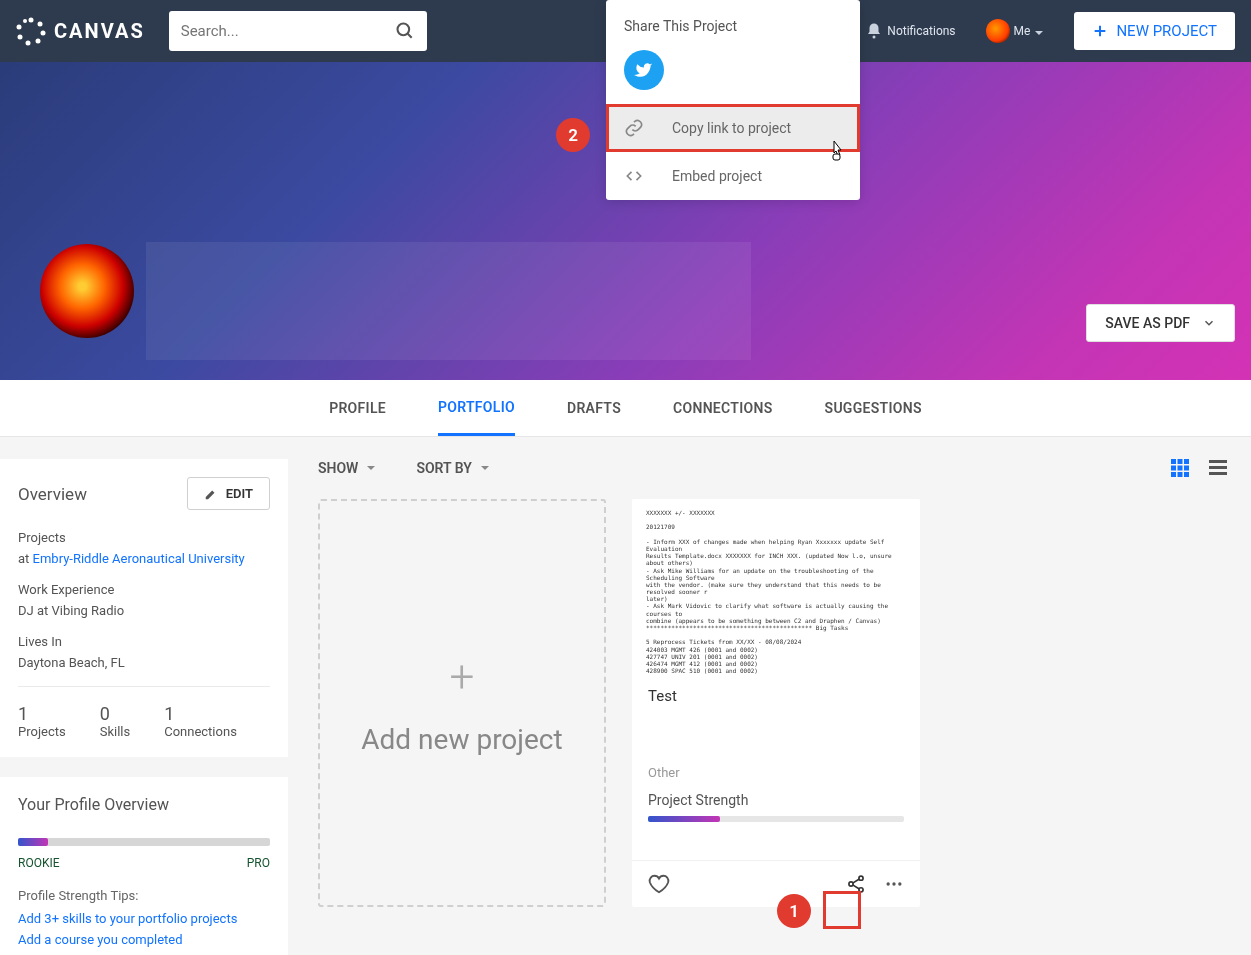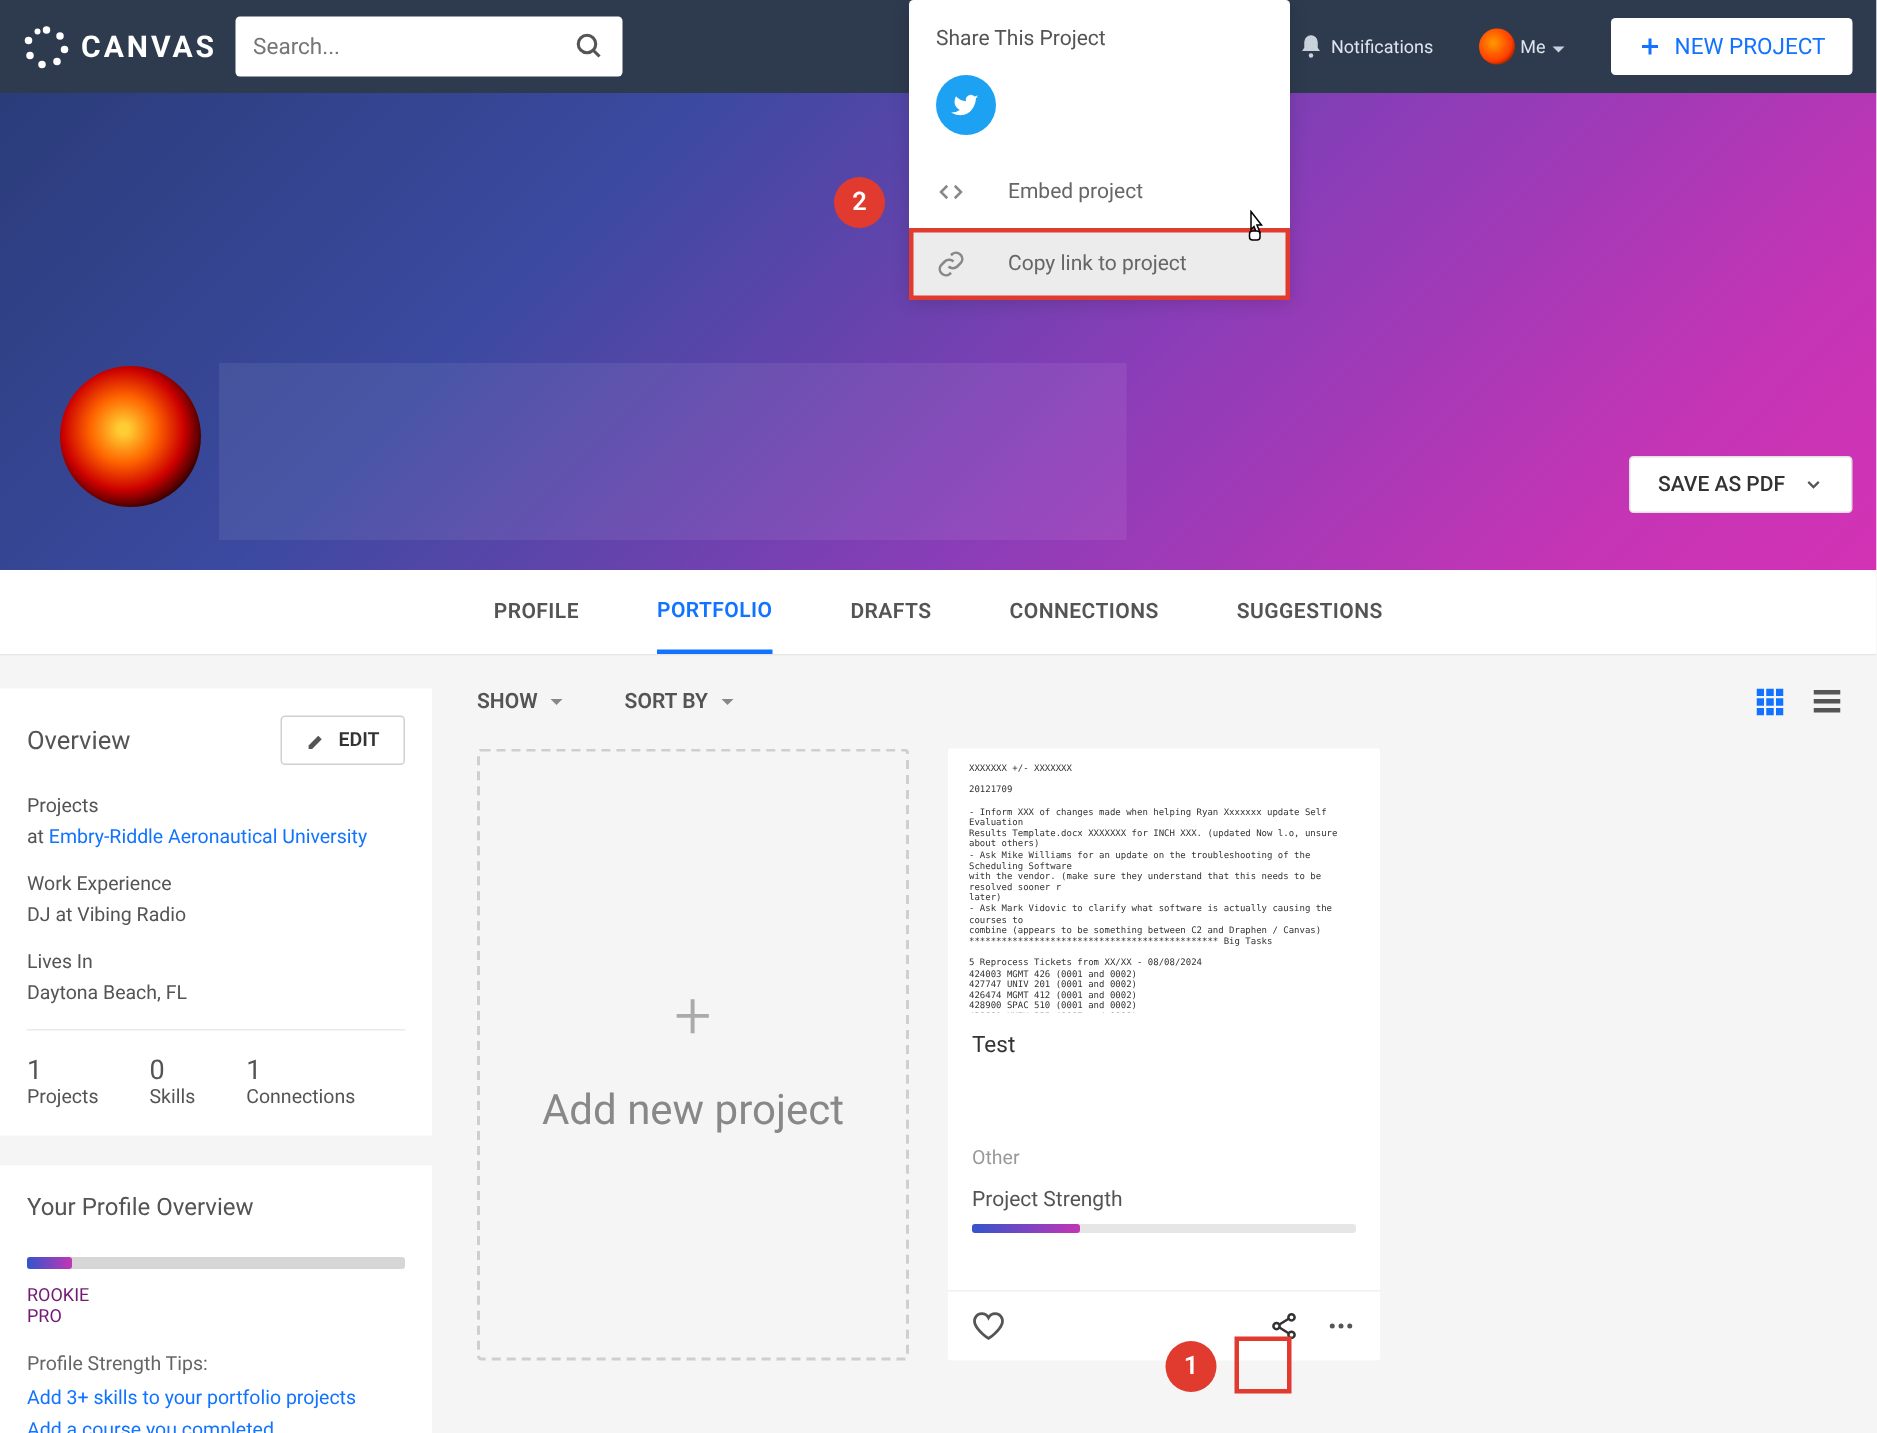--- a/index.html
+++ b/index.html
@@ -1,19 +1,19 @@
 <!DOCTYPE html>
 <html><head>
 <meta charset="utf-8">
 <style>
 * { margin: 0; padding: 0; box-sizing: border-box; font-family: -apple-system, BlinkMacSystemFont, "Segoe UI", Roboto, Arial, sans-serif; }
 body { background: #f5f5f5; color: #333; width: 1251px; position: relative; }
 
 .topbar { background: #2e3b4e; height: 62px; display: flex; align-items: center; padding: 0 16px; position: relative; }
-.logo { display: flex; align-items: center; gap: 8px; margin-right: 12px; }
+.logo { display: flex; align-items: center; gap: 8px; margin-right: 24px; }
 .logo-icon { width: 30px; height: 30px; position: relative; }
 .logo-txt { color: #fff; font-weight: 700; letter-spacing: 2px; font-size: 20px; }
 .search-wrap { background: #fff; border-radius: 3px; width: 258px; height: 40px; display: flex; align-items: center; padding: 0 12px; }
 .search-wrap input { border: none; outline: none; flex: 1; font-size: 15px; color: #555; }
 .navicons { margin-left: auto; display: flex; align-items: center; gap: 30px; }
 .nav-item { display: flex; align-items: center; color: #dfe5ee; font-size: 12px; gap: 4px; cursor: pointer; }
 .nav-btn { background: #fff; color: #1173ff; border-radius: 3px; padding: 10px 18px; font-weight: 400; font-size: 15px; display: flex; align-items: center; gap: 8px; cursor: pointer; }
 .avatar-sm { width: 24px; height: 24px; border-radius: 50%; background: radial-gradient(circle at 40% 40%, #ff9a00, #ff3c00 60%, #000); }
 
 .banner { height: 318px; background: linear-gradient(135deg, #2b3c7a 0%, #3b4aa0 30%, #8a3db8 60%, #c235b5 85%, #d432b5 100%); position: relative; padding-left: 19px; }
@@ -39,21 +39,21 @@
 .ov-val { font-size: 13px; color: #545454; margin-bottom: 16px; }
 .ov-link { color: #1173ff; text-decoration: none; }
 
 .stats-row { display: flex; gap: 34px; border-top: 1px solid #eaeaea; padding-top: 16px; margin-top: 4px; }
 .stat-n { font-size: 18px; color: #545454; }
 .stat-l { font-size: 13px; color: #545454; }
 
 .ps-head { font-size: 16px; color: #545454; margin-bottom: 24px; }
 .ps-bar { height: 8px; background: #d6d6d6; border-radius: 2px; position: relative; margin-bottom: 10px; }
 .ps-fill { position: absolute; left: 0; top: 0; bottom: 0; width: 12%; background: linear-gradient(90deg, #3355cc, #c235b5); border-radius: 2px; }
-.ps-rng { display: flex; justify-content: space-between; font-size: 12px; color: #701a75; margin-bottom: 18px; flex-direction: column; }
+.ps-rng { display: flex; justify-content: space-between; font-size: 12px; color: #14532d; margin-bottom: 18px; }
 .ps-tips { font-size: 13px; color: #666; margin-bottom: 8px; }
 .ps-tip { display: block; color: #1173ff; font-size: 13px; margin-bottom: 6px; text-decoration: none; }
 
 .main { flex: 1; padding-right: 16px; }
 .toolbar { display: flex; align-items: center; gap: 40px; margin-bottom: 22px; padding: 0 8px; }
 .tool-lbl { font-size: 14px; font-weight: 600; color: #545454; display: flex; align-items: center; gap: 8px; cursor: pointer; }
 .tool-right { margin-left: auto; display: flex; gap: 20px; align-items: center; }
 
 .cards { display: flex; gap: 26px; padding-left: 8px; }
 .add-card { width: 288px; height: 408px; border: 2px dashed #cfcfcf; border-radius: 3px; display: flex; flex-direction: column; align-items: center; justify-content: center; gap: 20px; color: #888; cursor: pointer; }
@@ -305,37 +305,37 @@
   </div>
 </div>
 
 <div class="share-pop">
   <div class="share-head">Share This Project</div>
   <div class="share-tw">
     <svg width="20" height="20" viewBox="0 0 24 24" fill="#fff">
         <path d="M22 5.8a8 8 0 0 1-2.4.7 4 4 0 0 0 1.8-2.3 8 8 0 0 1-2.6 1A4 4 0 0 0 12 9a11 11 0 0 1-8-4s-4 7 3 11a12 12 0 0 1-7 2c13 7 20-4 20-12v-.5A7 7 0 0 0 22 5.8z"></path>
       </svg>
   </div>
+  <div class="share-item hl">
+    <span class="sicon">
+        <svg width="20" height="20" viewBox="0 0 24 24" fill="none" stroke="#888" stroke-width="2">
+          <path d="M10 14a5 5 0 0 0 7 0l3-3a5 5 0 0 0-7-7l-1 1"></path>
+          <path d="M14 10a5 5 0 0 0-7 0l-3 3a5 5 0 0 0 7 7l1-1"></path>
+        </svg>
+      </span>
+    <span>Copy link to project</span>
+  </div>
   <div class="share-item">
     <span class="sicon">
         <svg width="20" height="20" viewBox="0 0 24 24" fill="none" stroke="#888" stroke-width="2">
           <polyline points="9 7 4 12 9 17"></polyline>
           <polyline points="15 7 20 12 15 17"></polyline>
         </svg>
       </span>
     <span>Embed project</span>
-  </div>
-  <div class="share-item hl">
-    <span class="sicon">
-        <svg width="20" height="20" viewBox="0 0 24 24" fill="none" stroke="#888" stroke-width="2">
-          <path d="M10 14a5 5 0 0 0 7 0l3-3a5 5 0 0 0-7-7l-1 1"></path>
-          <path d="M14 10a5 5 0 0 0-7 0l-3 3a5 5 0 0 0 7 7l1-1"></path>
-        </svg>
-      </span>
-    <span>Copy link to project</span>
   </div>
 </div>
 
 <div class="badge b1">1</div>
 <div class="badge b2">2</div>
 <div class="redbox r1"></div>
 <div class="cursor">
   <svg width="18" height="22" viewBox="0 0 18 22">
       <path d="M6 1l0 12 2-2 2 5 2-1-2-5 3 0z" fill="#fff" stroke="#000" stroke-width="1"></path>
       <rect x="5" y="14" width="7" height="6" rx="2" fill="#fff" stroke="#000"></rect>

